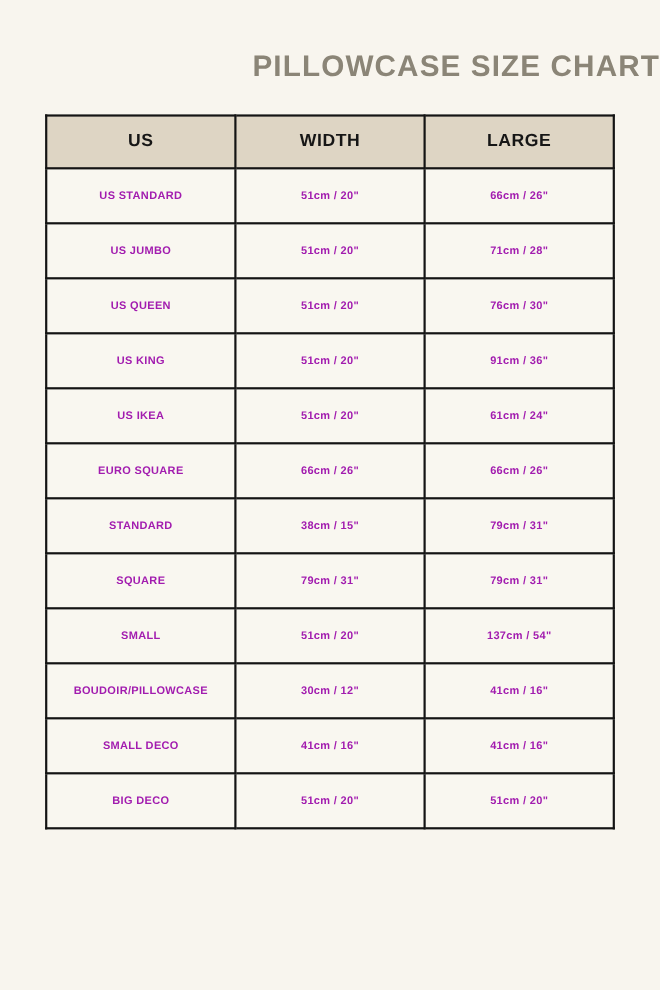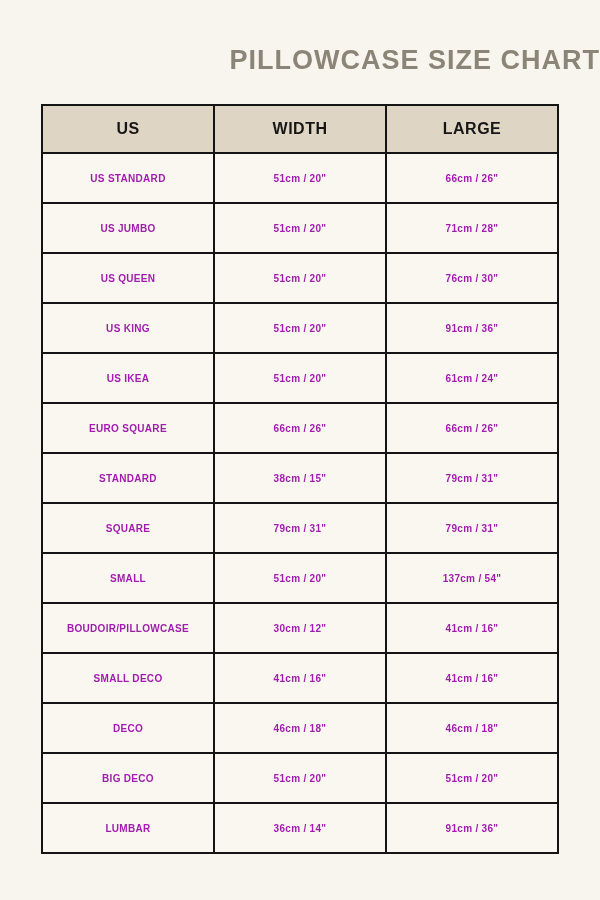--- a/index.html
+++ b/index.html
@@ -129,29 +129,19 @@
           <td>BOUDOIR/PILLOWCASE</td>
           <td>30cm / 12"</td>
           <td>41cm / 16"</td>
         </tr>
         <tr>
           <td>SMALL DECO</td>
           <td>41cm / 16"</td>
           <td>41cm / 16"</td>
         </tr>
         <tr>
-          <td>DECO</td>
-          <td>46cm / 18"</td>
-          <td>46cm / 18"</td>
-        </tr>
-        <tr>
           <td>BIG DECO</td>
           <td>51cm / 20"</td>
           <td>51cm / 20"</td>
-        </tr>
-        <tr>
-          <td>LUMBAR</td>
-          <td>36cm / 14"</td>
-          <td>91cm / 36"</td>
         </tr>
       </tbody>
   </table>
 </div>
 
 </body></html>

